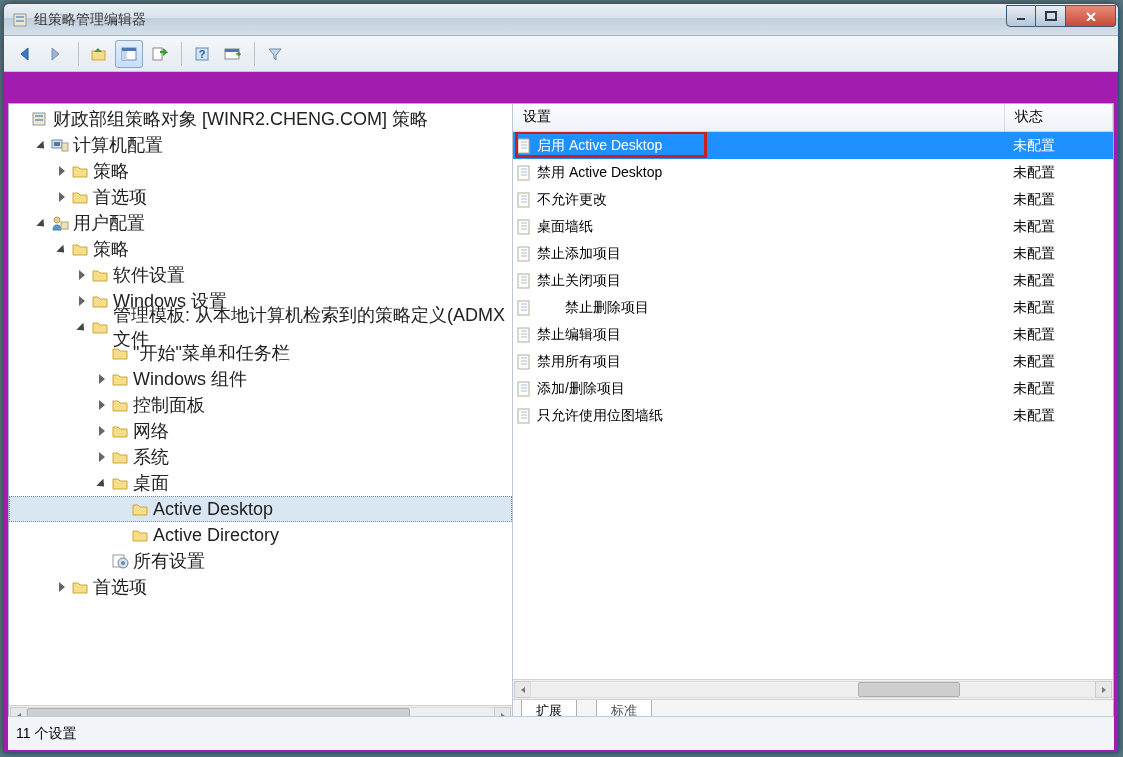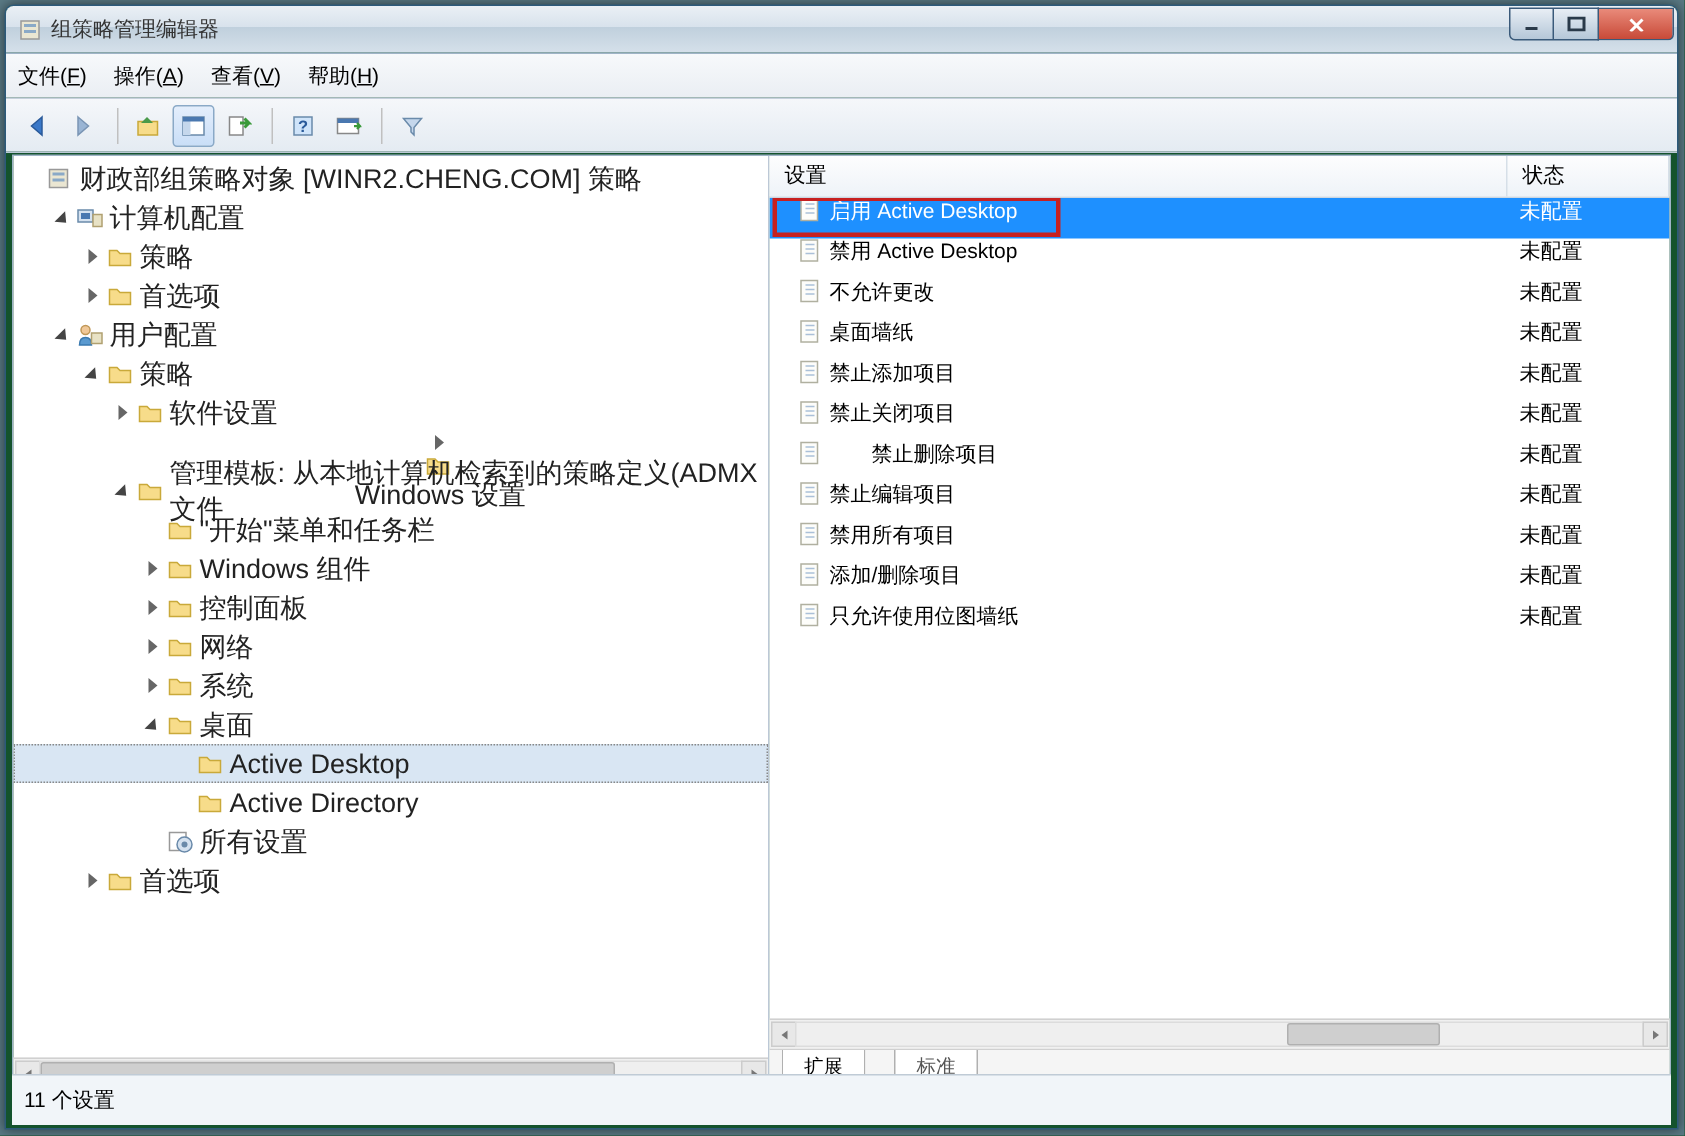--- a/index.html
+++ b/index.html
@@ -1,18 +1,18 @@
 <!DOCTYPE html>
 <html><head>
 <meta charset="utf-8">
 <style>
 * { box-sizing: border-box; margin: 0; padding: 0; }
 body { font-family: "Microsoft YaHei", "Segoe UI", Tahoma, sans-serif; font-size: 14px; background: #5a7a85; width: 1123px; height: 757px; overflow: hidden; }
 
-.window { position: absolute; top: 3px; left: 3px; width: 1116px; height: 750px; background: #14532d; border: 1px solid #2c5a7a; border-radius: 6px 6px 0 0; box-shadow: 0 0 8px rgba(0,0,0,0.5); overflow: hidden; }
+.window { position: absolute; top: 3px; left: 3px; width: 1116px; height: 750px; background: #a21caf; border: 1px solid #2c5a7a; border-radius: 6px 6px 0 0; box-shadow: 0 0 8px rgba(0,0,0,0.5); overflow: hidden; }
 
 .titlebar { height: 32px; background: linear-gradient(to bottom, #eaf0f5 0%, #d8e2ec 45%, #c0d0dd 46%, #d5e0ea 100%); display: flex; align-items: center; padding: 0 2px 0 8px; border-bottom: 1px solid #9fb4c7; }
 .titlebar .app-icon { width: 16px; height: 16px; margin-right: 6px; }
 .titlebar .title { flex: 1; font-size: 14px; color: #333; }
 .win-controls { display: flex; height: 22px; margin-top: -8px; }
 .win-btn { width: 30px; height: 22px; border: 1px solid #3a5a7a; border-left: none; display: flex; align-items: center; justify-content: center; cursor: default; }
 .win-btn:first-child { border-left: 1px solid #3a5a7a; border-radius: 0 0 0 4px; }
 .win-btn:last-child { border-radius: 0 0 4px 0; }
 .win-min, .win-max { background: linear-gradient(to bottom,#e8eef5,#b5c7d8); }
 .win-close { background: linear-gradient(to bottom,#e98a7a,#c84a38); width: 50px; }
@@ -40,21 +40,21 @@
 .node-icon { width: 18px; height: 16px; margin-right: 4px; display: inline-flex; align-items: center; justify-content: center; flex-shrink: 0; }
 .node-label { font-size: 18px; color: #222; }
 
 .right-panel { flex: 1; display: flex; flex-direction: column; background: #fff; }
 .list-header { height: 28px; display: flex; background: linear-gradient(to bottom,#fdfdfe,#eef3f8); border-bottom: 1px solid #cdd7e2; }
 .list-header .col { padding: 4px 10px; font-size: 14px; border-right: 1px solid #d6dfe8; }
 .col-name { flex: 1; }
 .col-state { width: 108px; text-align: left; border-right: none; }
 
 .list-body { flex: 1; overflow: hidden; }
-.list-row { display: flex; height: 27px; padding-left: 18px; cursor: default; }
+.list-row { display: flex; align-items: center; height: 27px; padding-left: 2px; cursor: default; }
 .list-row.selected { background: #1e90ff; color: #fff; }
 .list-row .row-icon { width: 18px; height: 16px; margin-right: 4px; flex-shrink: 0; }
 .list-row .row-label { flex: 1; font-size: 14px; }
 .list-row .row-state { width: 100px; text-align: left; font-size: 14px; }
 .highlight-box { position: absolute; border: 3px solid #c72020; pointer-events: none; }
 
 .tabs { height: 26px; display: flex; align-items: flex-start; padding-left: 8px; border-top: 1px solid #d0d0d0; background: #f5f5f5; gap: 20px; }
 .tab { padding: 2px 14px; font-size: 13px; border: 1px solid #b0b0b0; border-top: none; margin-right: -1px; background: #fff; border-radius: 0 0 4px 4px; color: #555; }
 .tab.active { background: #fff; font-weight: normal; color: #000; }
 
@@ -91,26 +91,20 @@
         </div>
       <div class="win-btn win-close">
           <svg width="14" height="12">
             <line x1="3" y1="2" x2="11" y2="10" stroke="#fff" stroke-width="2"></line>
             <line x1="11" y1="2" x2="3" y2="10" stroke="#fff" stroke-width="2"></line>
           </svg>
         </div>
     </div>
   </div>
 
-  <div class="menubar" id="menubar">
-      <span class="menu-item">文件(<span class="hotkey">F</span>)</span>
-      <span class="menu-item">操作(<span class="hotkey">A</span>)</span>
-      <span class="menu-item">查看(<span class="hotkey">V</span>)</span>
-      <span class="menu-item">帮助(<span class="hotkey">H</span>)</span>
-    </div>
 
   <div class="toolbar">
     <div class="tool-btn">
         <svg width="18" height="16">
           <path d="M11 2 L4 8 L11 14 Z" fill="#3a78c8" stroke="#2a5a9a"></path>
         </svg>
       </div>
     <div class="tool-btn">
         <svg width="18" height="16">
           <path d="M5 2 L12 8 L5 14 Z" fill="#9ab5d4" stroke="#7a95b4"></path>
@@ -236,21 +230,21 @@
               <span class="expander">
                 <span class="exp-tri exp-closed"></span>
               </span>
               <span class="node-icon">
                 <svg width="18" height="16">
                   <path d="M2 4 L7 4 L9 6 L16 6 L16 14 L2 14 Z" fill="#f7dc8a" stroke="#c9a93a"></path>
                 </svg>
               </span>
               <span class="node-label">软件设置</span>
             </div>
-            <div class="tree-row" style="padding-left: 66px; flex-direction: column;">
+            <div class="tree-row" style="padding-left: 66px;">
               <span class="expander">
                 <span class="exp-tri exp-closed"></span>
               </span>
               <span class="node-icon">
                 <svg width="18" height="16">
                   <path d="M2 4 L7 4 L9 6 L16 6 L16 14 L2 14 Z" fill="#f7dc8a" stroke="#c9a93a"></path>
                 </svg>
               </span>
               <span class="node-label">Windows 设置</span>
             </div>

